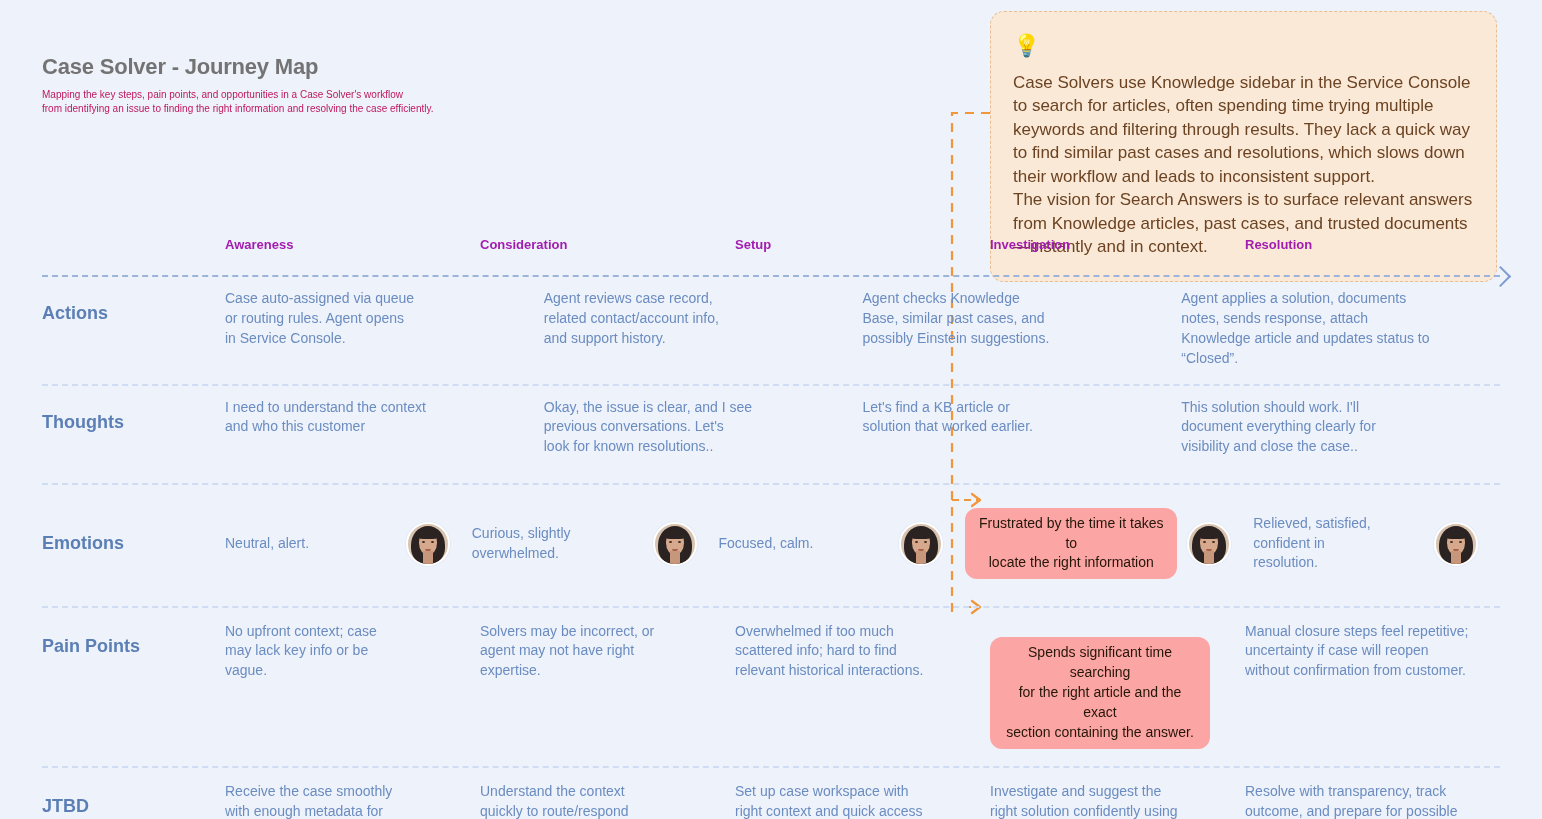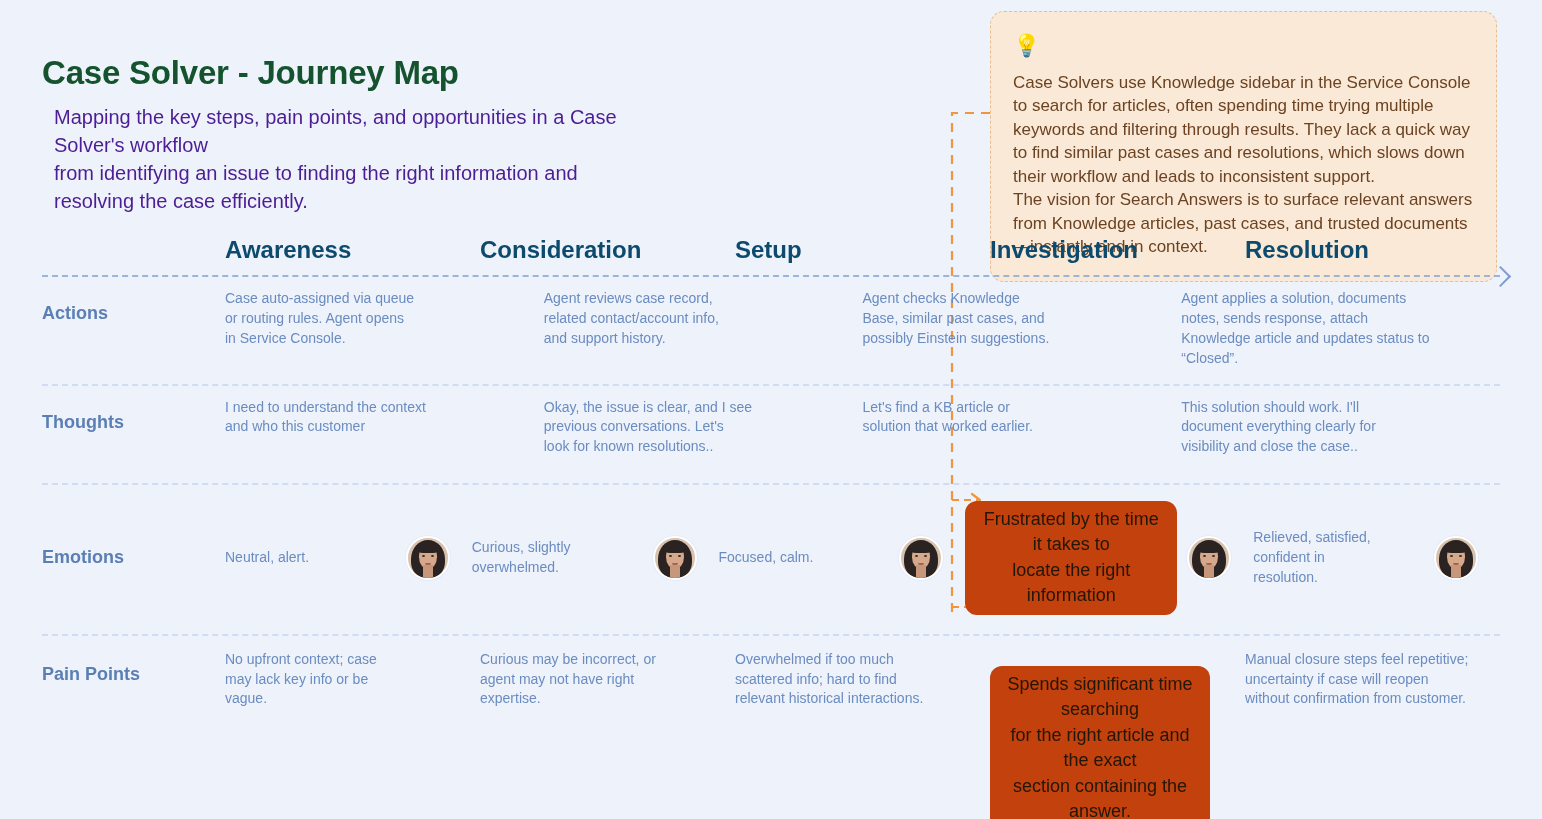--- a/index.html
+++ b/index.html
@@ -16,32 +16,32 @@
   }
 
   
   #header-block {
     position: absolute;
     left: 42px;
     top: 55px;
     width: 620px;
   }
   #page-title {
-    font-size: 33px;
+    font-size: 22px;
     font-weight: bold;
-    color: #14532d;
+    color: #737373;
     letter-spacing: -0.2px;
     margin: 0 0 9px 0;
     line-height: 1.1;
   }
   #page-subtitle {
-    font-size: 20px;
-    color: #4c1d95;
+    font-size: 10px;
+    color: #be185d;
     line-height: 1.4;
-    margin: 12px;
+    margin: 0;
     white-space: pre-line;
   }
 
   
   #callout-box {
     position: absolute;
     left: 990px;
     top: 11px;
     width: 507px;
     box-sizing: border-box;
@@ -92,23 +92,23 @@
     font-size: 14px;
     line-height: 1.42;
     color: #6a8cc0;
     white-space: pre-line;
     position: relative;
   }
 
   
   #header-row { height: 34px; align-items: flex-start; }
   #header-row .cell {
-    font-size: 24px;
+    font-size: 13px;
     font-weight: bold;
-    color: #0c4a6e;
+    color: #a21caf;
     line-height: 1;
   }
   .sep {
     height: 0;
     border-top: 2px dashed #9db4da;
     position: relative;
     margin-top: 3px;
   }
   .sep.light { border-top: 2px dashed #cfdcf3; }
   #arrow-head {
@@ -192,24 +192,24 @@
   .avatar .hair-front {
     position: absolute;
     left: 8px; top: 4px;
     width: 24px; height: 11px;
     background: #2b2322;
     border-radius: 50% 50% 30% 30%;
   }
 
   
   .hl-pill {
-    background: #c2410c;
+    background: #fca5a5;
     border-radius: 12px;
     color: #241608;
-    font-size: 18px;
+    font-size: 14px;
     line-height: 1.42;
     padding: 6px 13px;
     white-space: pre-line;
     display: inline-block;
     box-sizing: border-box;
   }
   #emotions-investigation {
     padding-right: 22px;
   }
   #emotions-investigation .hl-pill {
@@ -349,21 +349,21 @@
       </span>
     </div>
   </div>
   <div class="sep light"></div>
 
   <div class="grid-row row-pain">
     <div class="cell-label">Pain Points</div>
     <div class="cell">No upfront context; case
 may lack key info or be
 vague.</div>
-    <div class="cell">Curious may be incorrect, or
+    <div class="cell">Solvers may be incorrect, or
 agent may not have right
 expertise.</div>
     <div class="cell">Overwhelmed if too much
 scattered info; hard to find
 relevant historical interactions.</div>
     <div class="cell" id="pain-investigation">
       <span class="hl-pill">Spends significant time searching
 for the right article and the exact
 section containing the answer.</span>
     </div>

